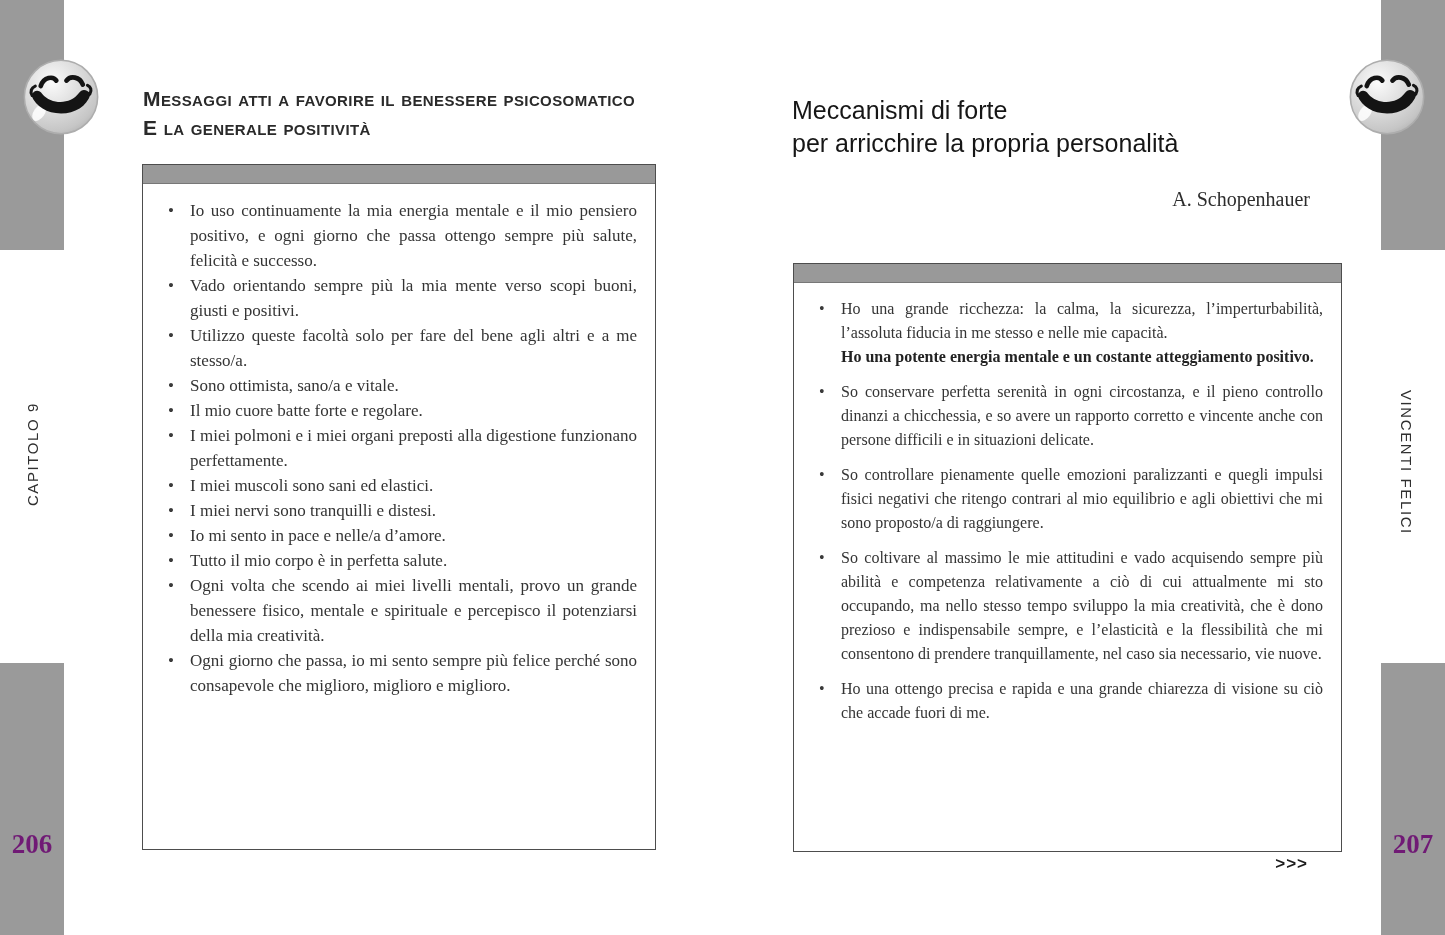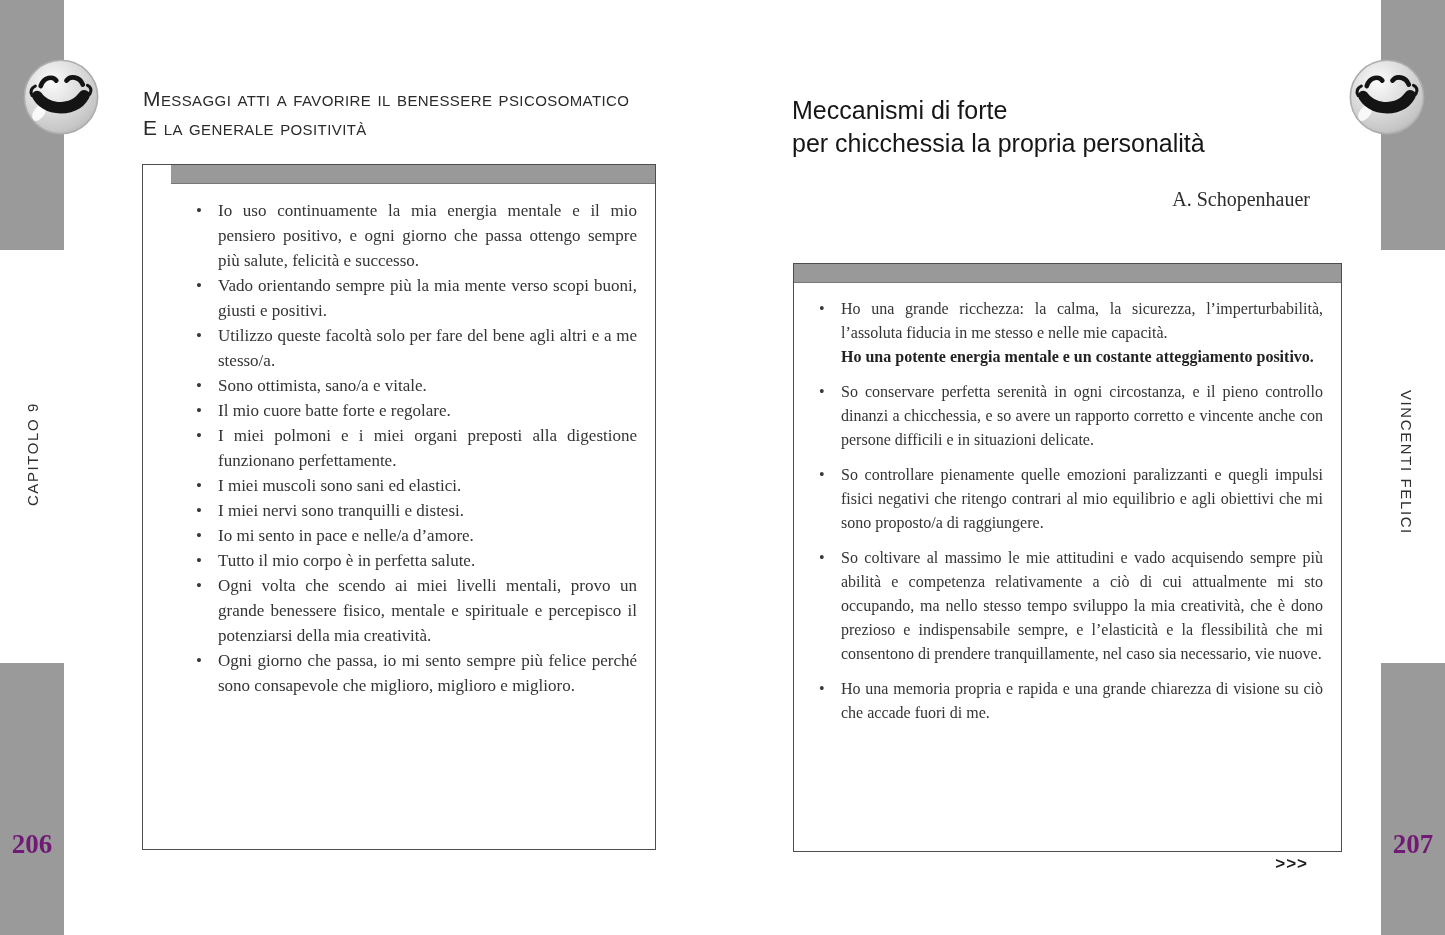--- a/index.html
+++ b/index.html
@@ -60,28 +60,29 @@
 
   #left-heading {
     position:absolute;
     left:143px; top:84px; width:520px;
     font-family:"Liberation Sans", sans-serif;
     font-variant:small-caps;
     font-size:21px;
     line-height:29px;
     letter-spacing:0.4px;
     color:#2a2a2a;
+    font-weight:bold;
   }
 
   .affirmation-box {
     position:absolute;
     border:1px solid #4d4d4d;
     background:#ffffff;
   }
-  #left-box  { left:142px; top:164px; width:514px; height:686px;padding-left:28px; }
+  #left-box  { left:142px; top:164px; width:514px; height:686px; }
   #right-box { left:793px; top:263px; width:549px; height:589px; }
 
   .box-header {
     height:19px;
     background:#999999;
     border-bottom:1px solid #777777;
   }
 
   .affirmation-box ul {
     list-style:none;
@@ -217,36 +218,36 @@
       <li><span>Tutto il mio corpo è in perfetta salute.</span></li>
 
       <li><span>Ogni volta che scendo ai miei livelli mentali, provo un grande benessere fisico, mentale e spirituale e percepisco il potenziarsi della mia creatività.</span></li>
 
       <li><span>Ogni giorno che passa, io mi sento sempre più felice perché sono consapevole che miglioro, miglioro e miglioro.</span></li>
     </ul>
 </div>
 
 <div id="right-title">
   <div>Meccanismi di forte</div>
-  <div>per chicchessia la propria personalità</div>
+  <div>per arricchire la propria personalità</div>
 </div>
 
 <div id="right-quote">
   <div class="quote-author">A. Schopenhauer</div>
 </div>
 
 <div class="affirmation-box" id="right-box">
   <div class="box-header"></div>
   <ul>
 
       <li><span>Ho una grande ricchezza: la calma, la sicurezza, l’imperturbabilità, l’assoluta fiducia in me stesso e nelle mie capacità.</span><strong>Ho una potente energia mentale e un costante atteggiamento positivo.</strong></li>
 
       <li><span>So conservare perfetta serenità in ogni circostanza, e il pieno controllo dinanzi a chicchessia, e so avere un rapporto corretto e vincente anche con persone difficili e in situazioni delicate.</span></li>
 
       <li><span>So controllare pienamente quelle emozioni paralizzanti e quegli impulsi fisici negativi che ritengo contrari al mio equilibrio e agli obiettivi che mi sono proposto/a di raggiungere.</span></li>
 
       <li><span>So coltivare al massimo le mie attitudini e vado acquisendo sempre più abilità e competenza relativamente a ciò di cui attualmente mi sto occupando, ma nello stesso tempo sviluppo la mia creatività, che è dono prezioso e indispensabile sempre, e l’elasticità e la flessibilità che mi consentono di prendere tranquillamente, nel caso sia necessario, vie nuove.</span></li>
 
-      <li><span>Ho una memoria propria e rapida e una grande chiarezza di visione su ciò che accade fuori di me.</span></li>
+      <li><span>Ho una ottengo precisa e rapida e una grande chiarezza di visione su ciò che accade fuori di me.</span></li>
     </ul>
 </div>
 
 <div id="continuation-mark">&gt;&gt;&gt;</div>
 
 </body></html>

